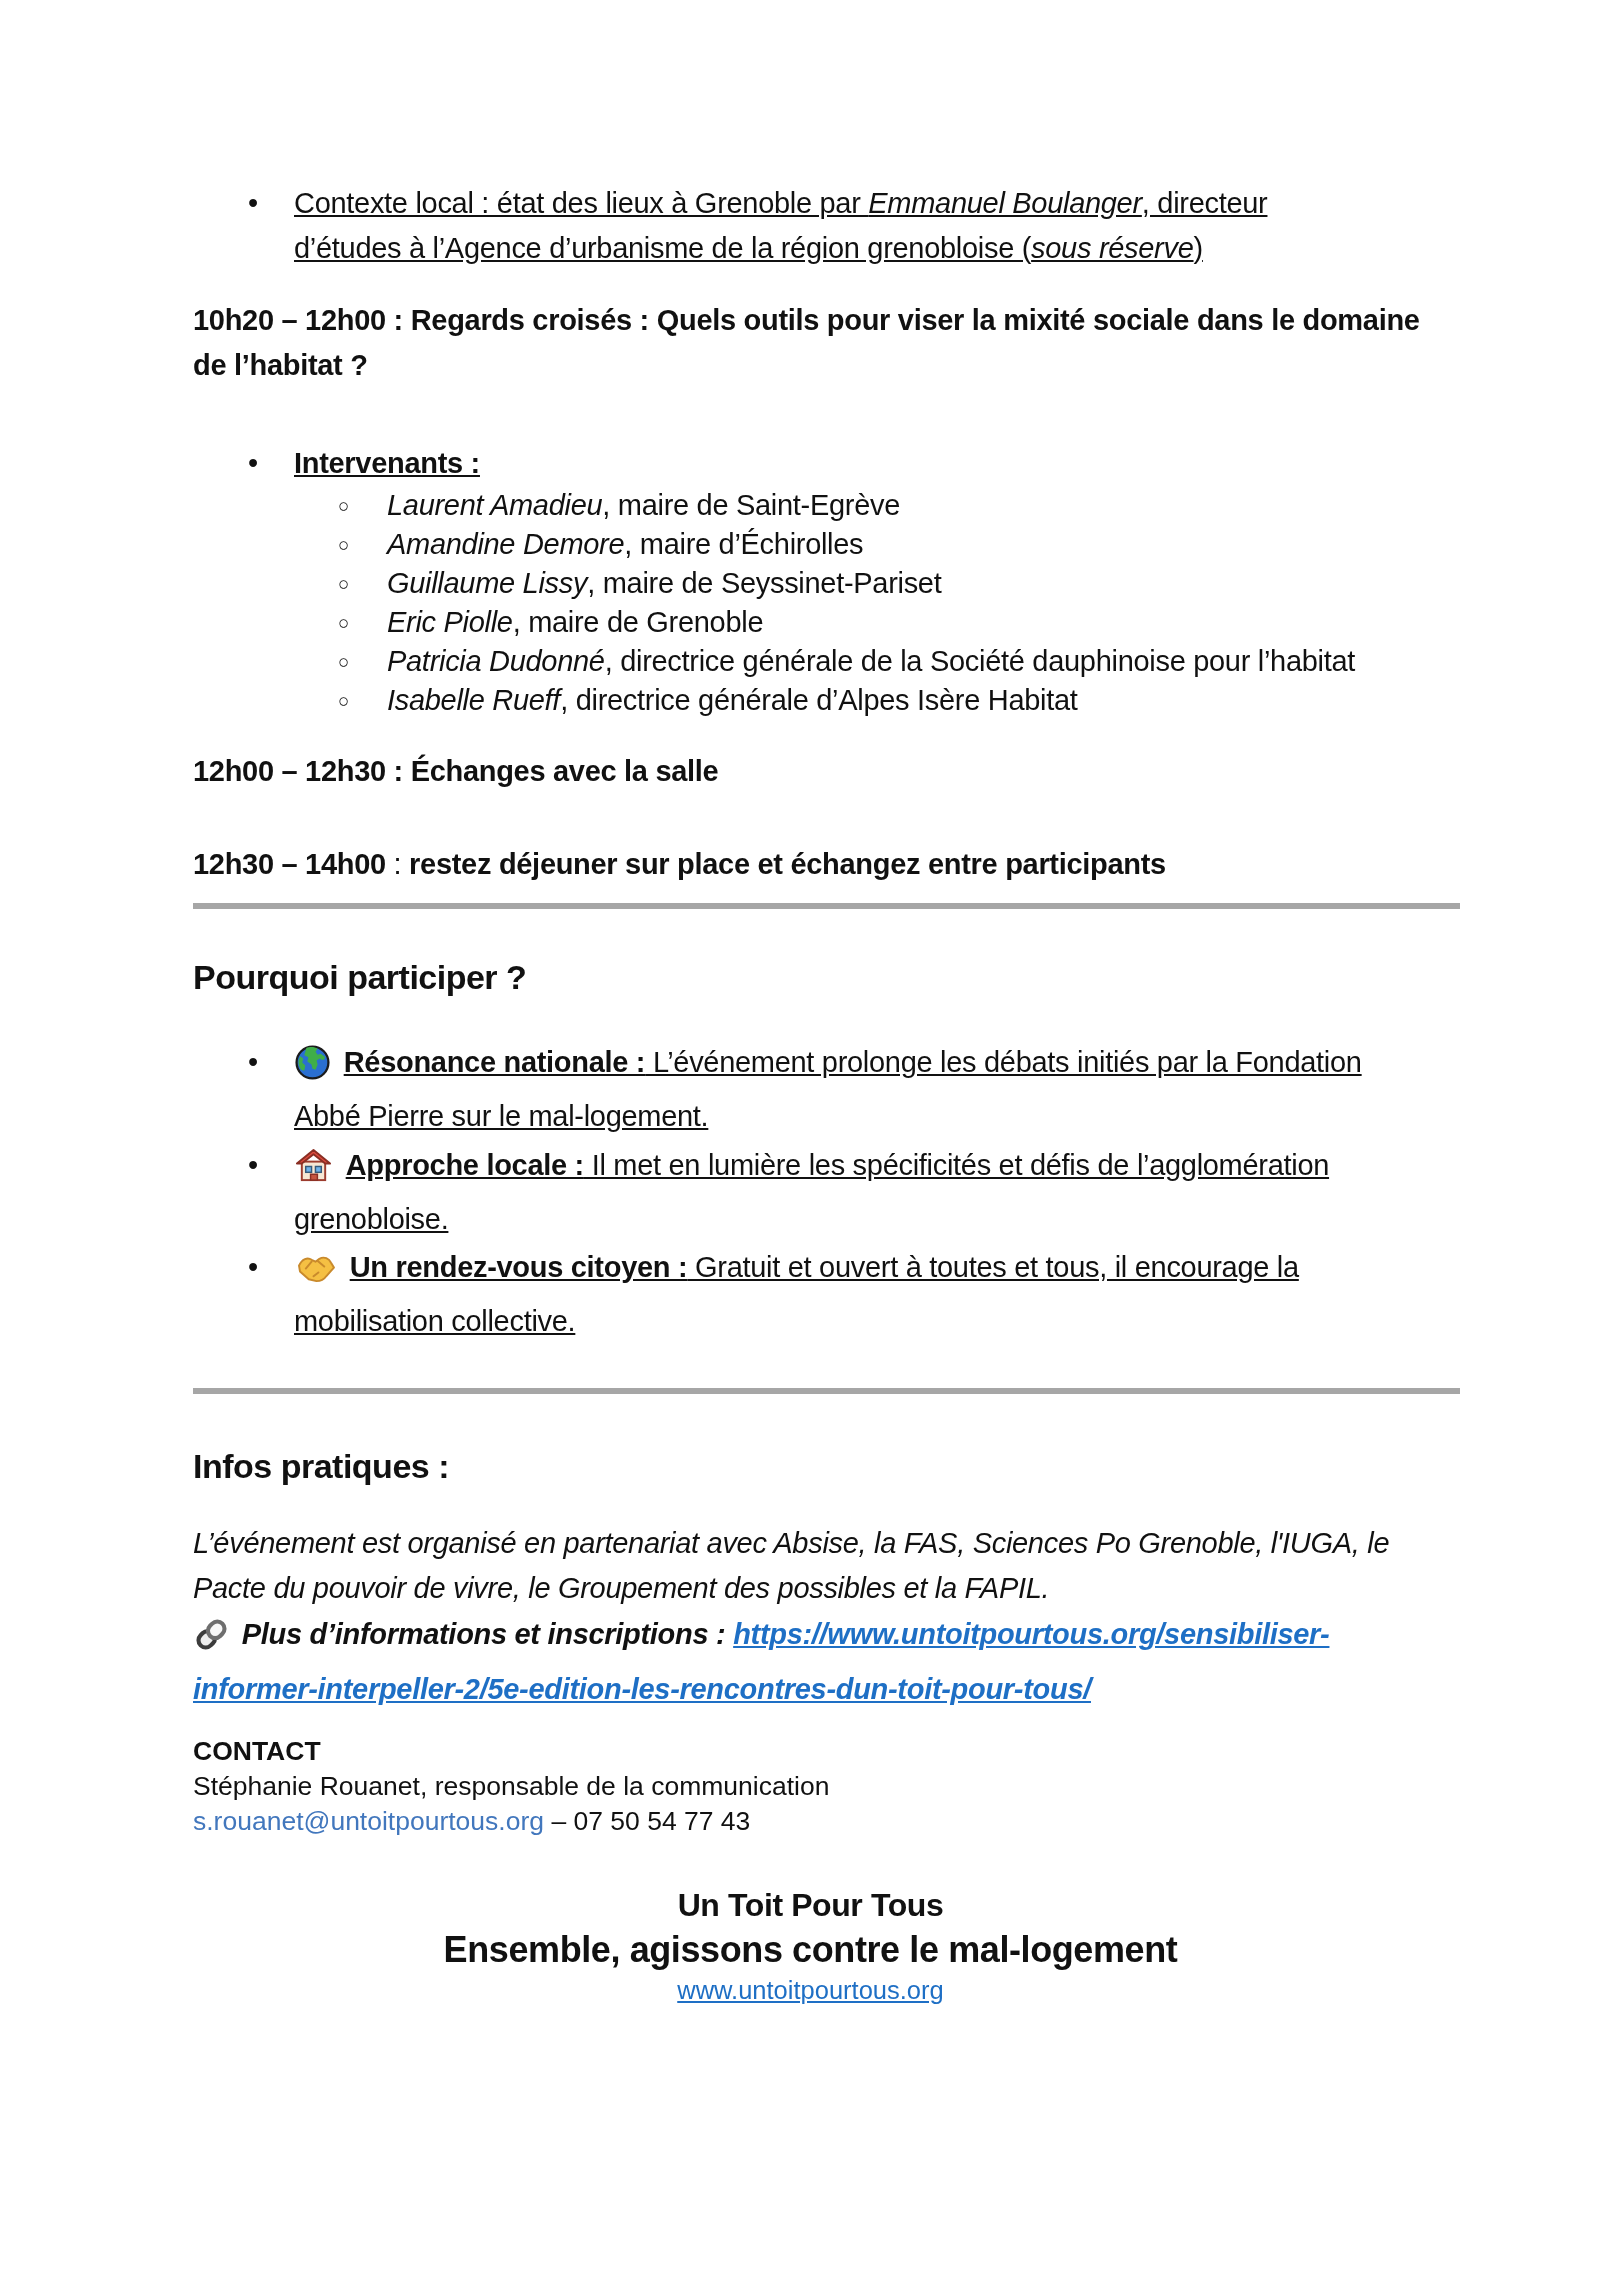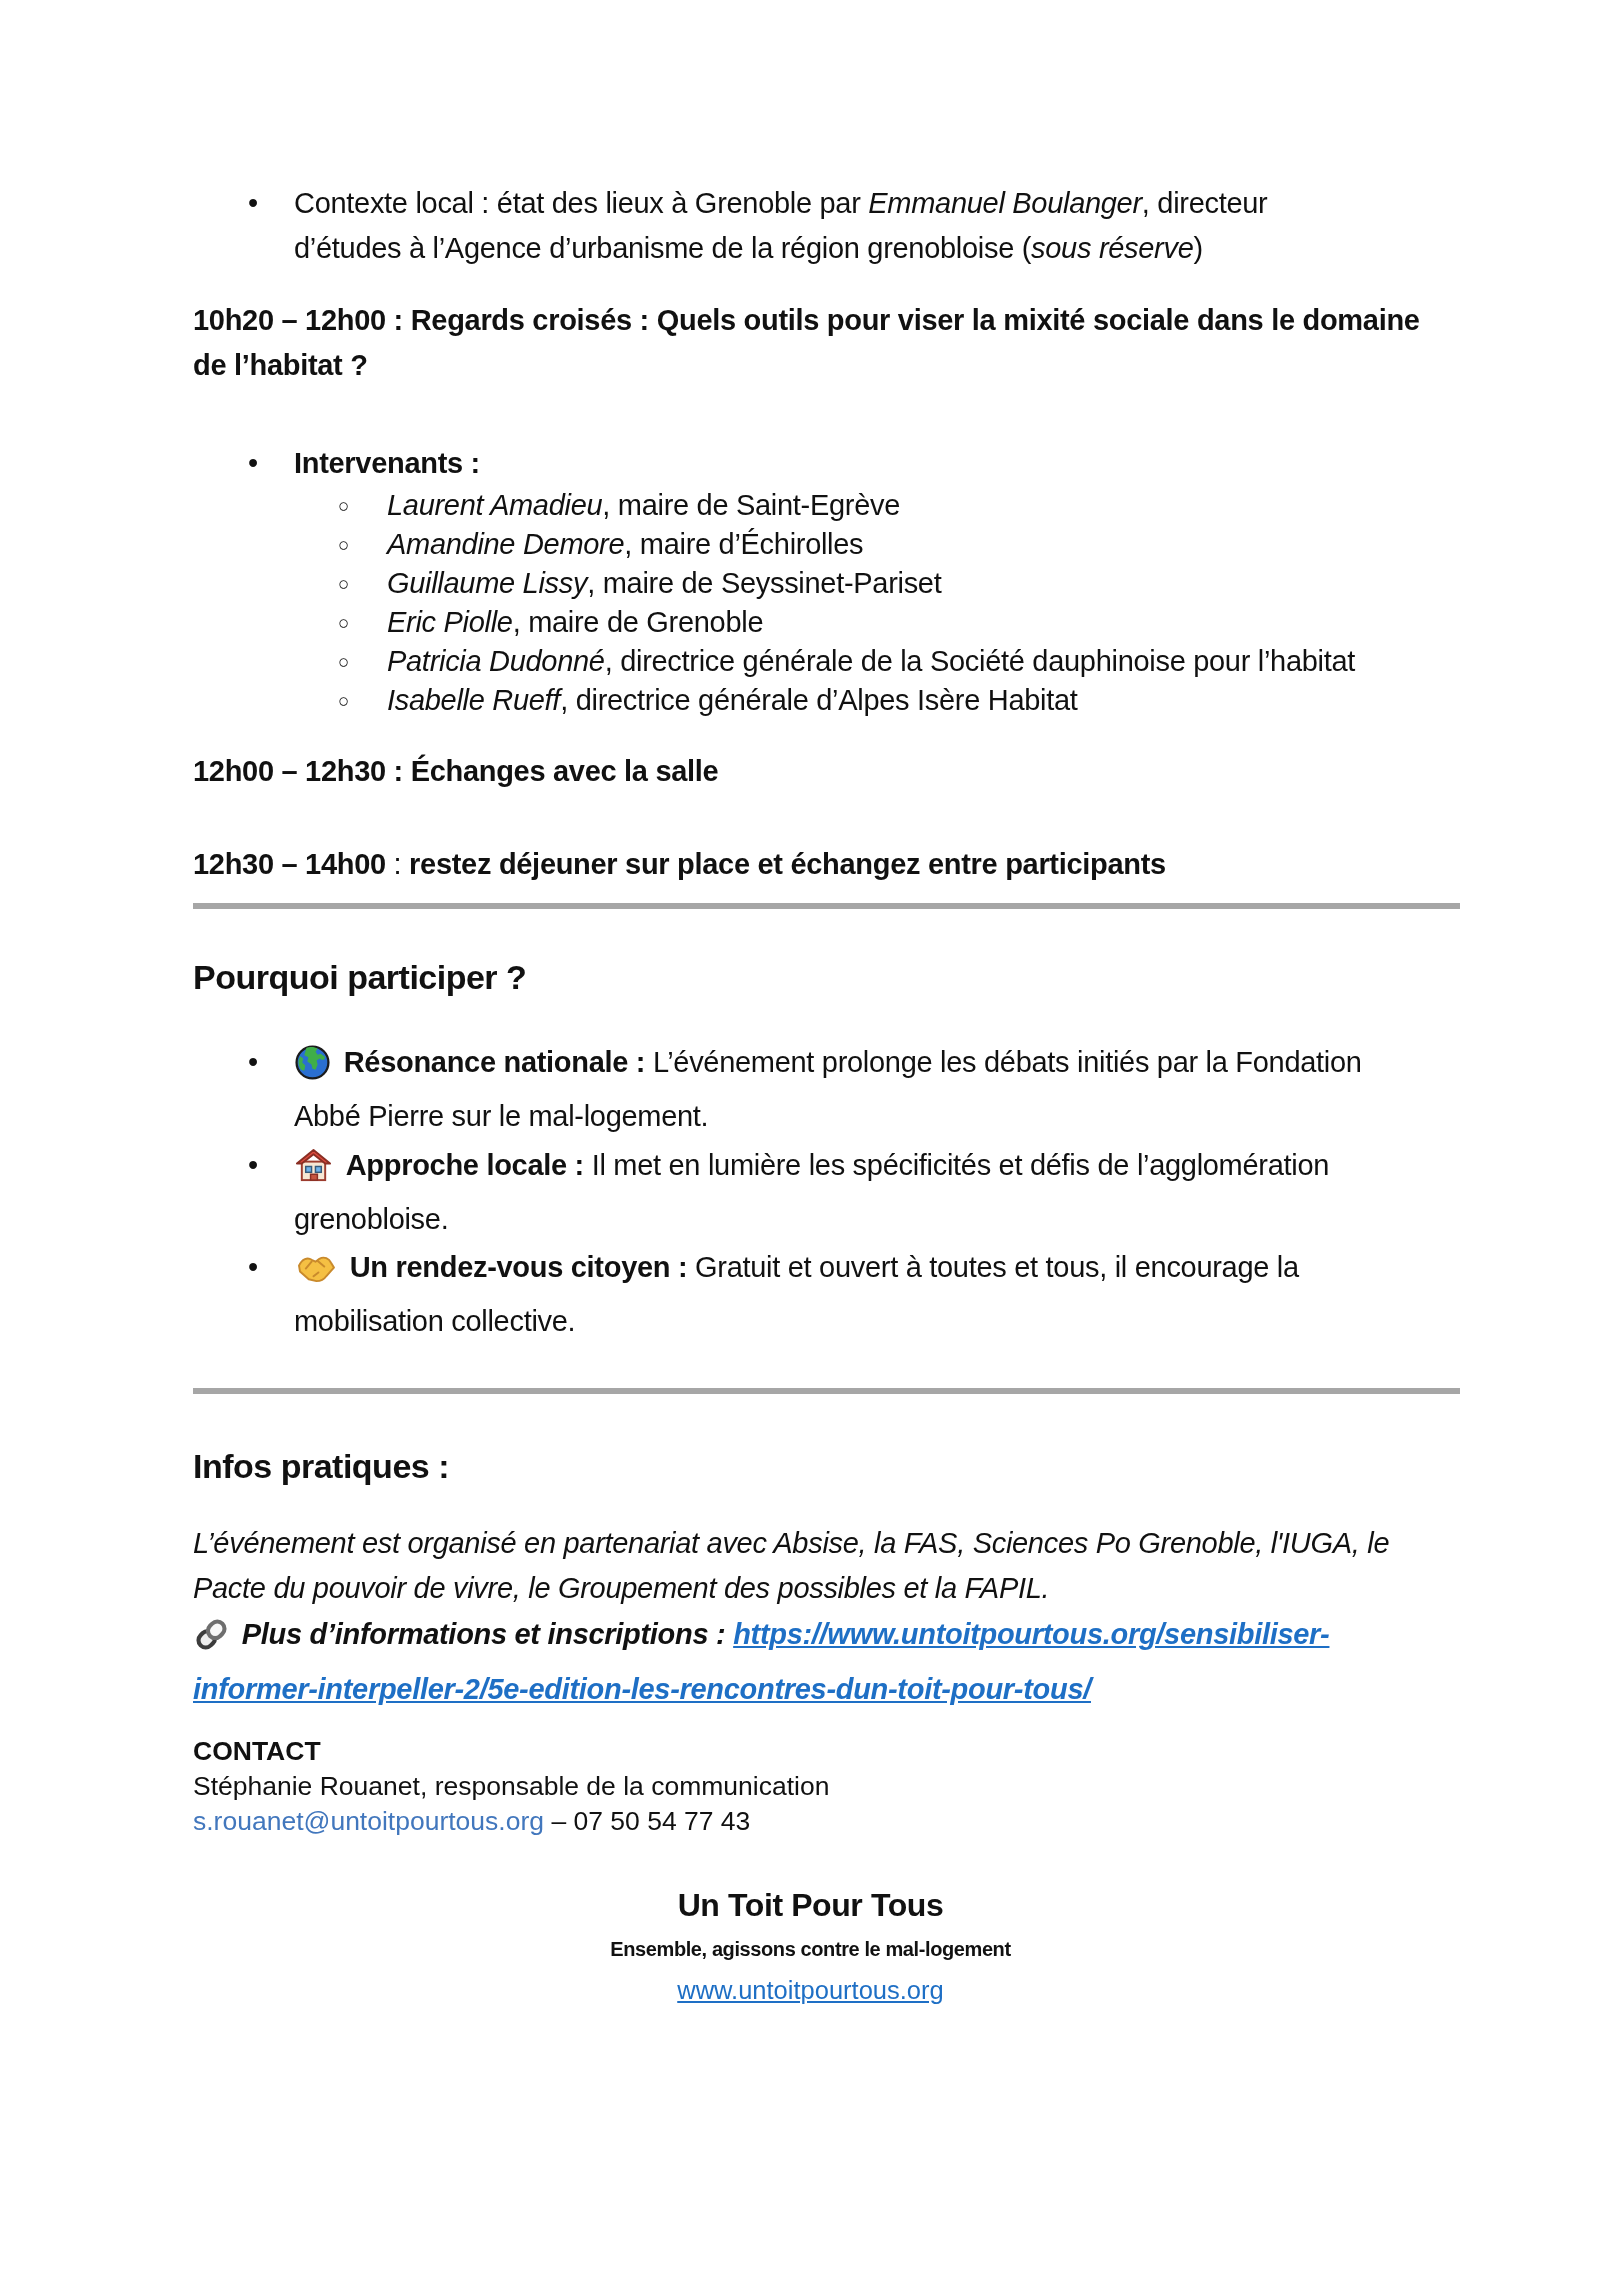--- a/index.html
+++ b/index.html
@@ -16,21 +16,21 @@
   }
   .content{padding:0 161px 0 193px;}
   p,ul,h2{margin:0;padding:0;}
   ul{list-style:none;}
   .b{font-weight:bold;}
   .it{font-style:italic;}
 
   
   .l1 li{display:flex;align-items:flex-start;}
   .m1{flex:0 0 46px;margin-left:55px;text-align:left;}
-  .l1 .txt{white-space:nowrap;}
+  .l1 .txt{white-space:nowrap;text-decoration:underline;}
 
   
   .l2 li{display:flex;align-items:flex-start;line-height:39px;}
   .m2{flex:0 0 49px;margin-left:145px;font-size:18.6px;line-height:39px;}
   .l2 .txt{white-space:nowrap;}
 
   .first{margin-top:181px;}
   .h3{font-weight:bold;white-space:nowrap;}
   .h3 span{font-weight:bold;}
   .h3 span.rg{font-weight:normal;}
@@ -56,21 +56,21 @@
   .p-moreinfo{line-height:46px;font-weight:bold;}
   .p-moreinfo .icon{display:inline-block;vertical-align:-8.8px;margin-right:11.8px;}
   a.biglink{color:#1e6fc5;font-weight:bold;text-decoration:underline;cursor:pointer;}
 
   .contact{margin-top:21.6px;font-size:26.5px;line-height:35px;letter-spacing:0;}
   .c-head{font-weight:bold;}
   a.email{color:#4277bd;text-decoration:none;cursor:pointer;}
 
   .footer{margin-top:44px;margin-left:-193px;margin-right:-161px;text-align:center;}
   .f1{font-size:32px;line-height:45px;font-weight:bold;letter-spacing:-0.4px;}
-  .f2{font-size:20px;line-height:43px;font-weight:bold;letter-spacing:-0.4px;}
+  .f2{font-size:36px;line-height:43px;font-weight:bold;letter-spacing:-0.4px;}
   .f3{font-size:25.5px;line-height:39px;letter-spacing:0;}
   a.wlink{color:#1e6fc5;text-decoration:underline;cursor:pointer;}
 </style>
 </head>
 <body>
 
 <div class="page">
   <div class="content">
 
     <ul class="l1 first">

